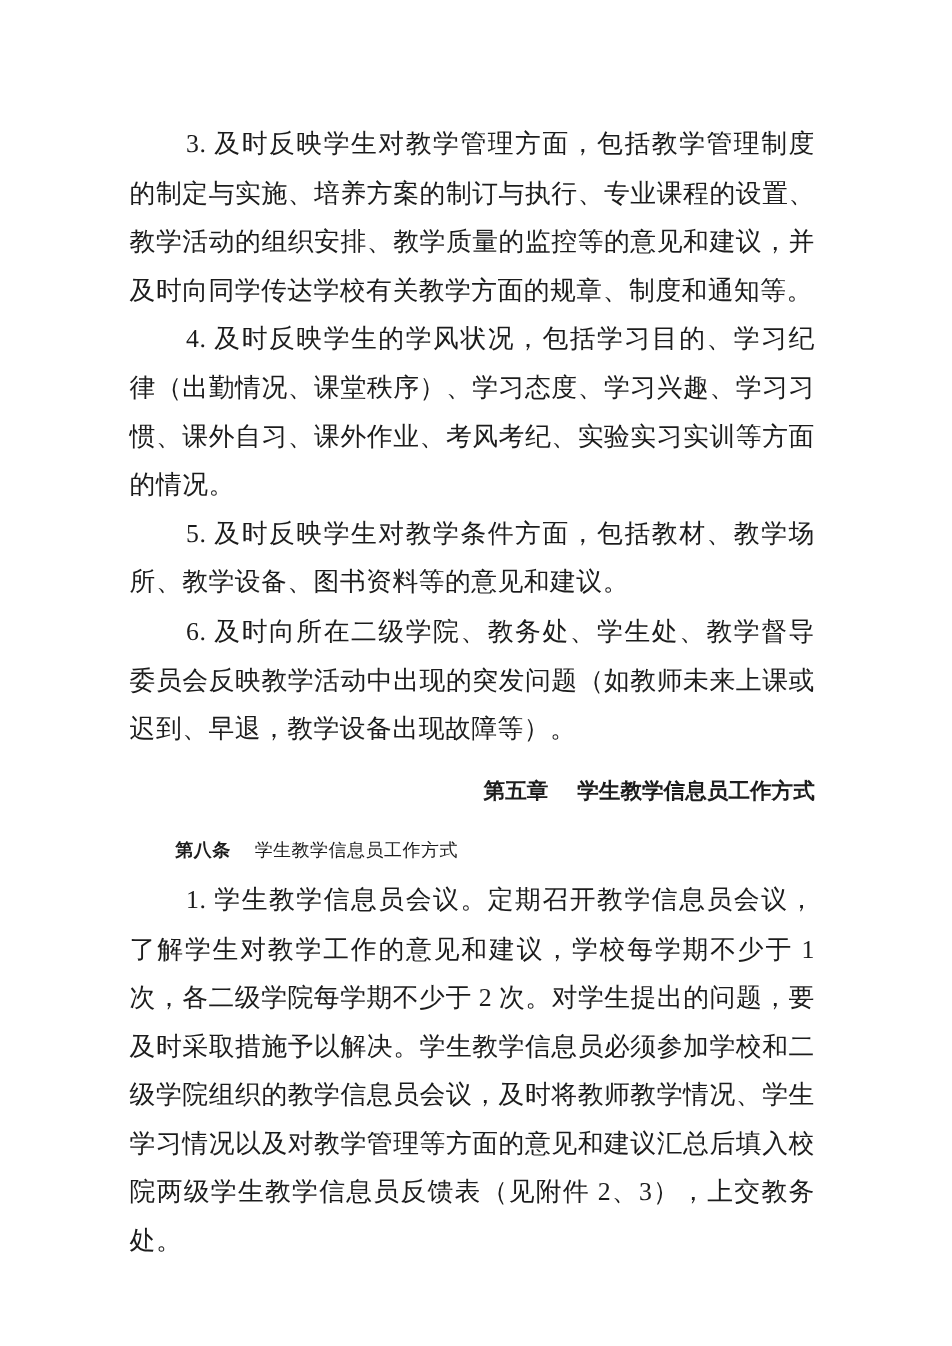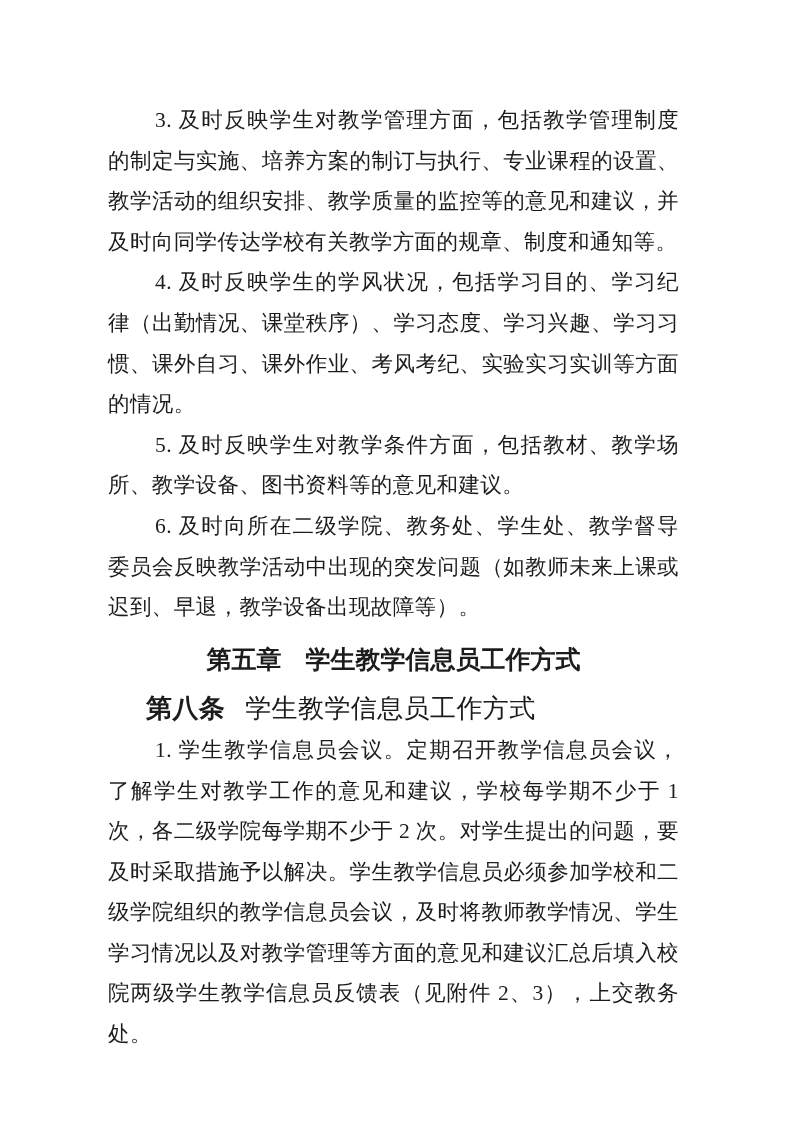--- a/index.html
+++ b/index.html
@@ -21,30 +21,30 @@
     font-size: 21.5px;
     line-height: 40.6px;
     letter-spacing: 0.4px;
     text-align: justify;
     text-justify: inter-character;
     text-indent: 47px;
   }
   .chapter-heading {
     font-family: "Liberation Sans", "DejaVu Sans", sans-serif;
     font-weight: bold;
-    font-size: 25px;
+    font-size: 18px;
     line-height: 40.6px;
-    text-align: center;
+    text-align: right;
     margin-top: 11px;
     margin-bottom: 10px;
     white-space: nowrap;
   }
   .chapter-label { margin-right: 24px; }
   .article-para {
-    font-size: 26px;
+    font-size: 15px;
     line-height: 40.6px;
     letter-spacing: 0.4px;
     text-indent: 38px;
   }
   .article-label {
     font-weight: bold;
     margin-right: 20px;
   }
 </style>
 </head>

